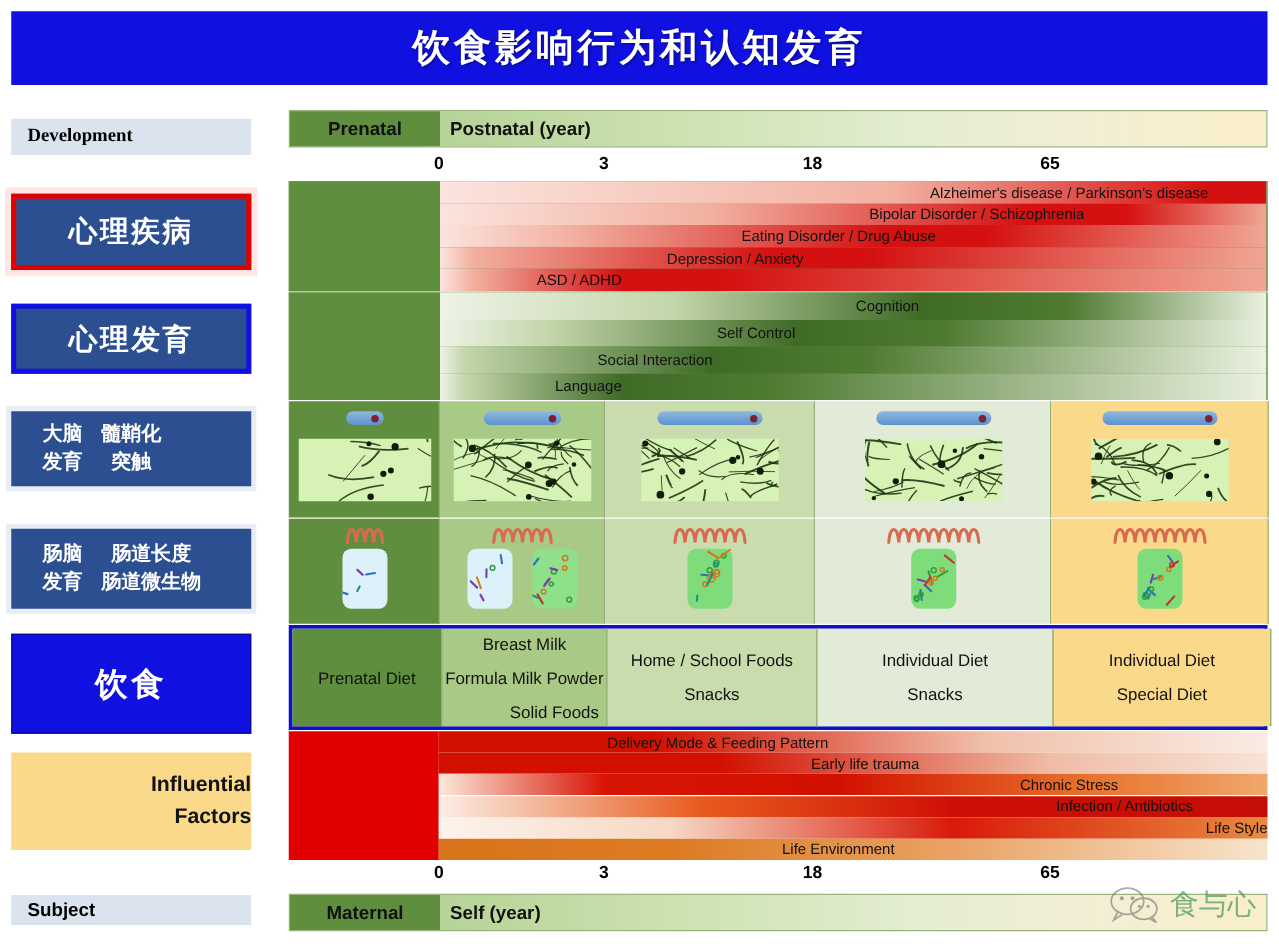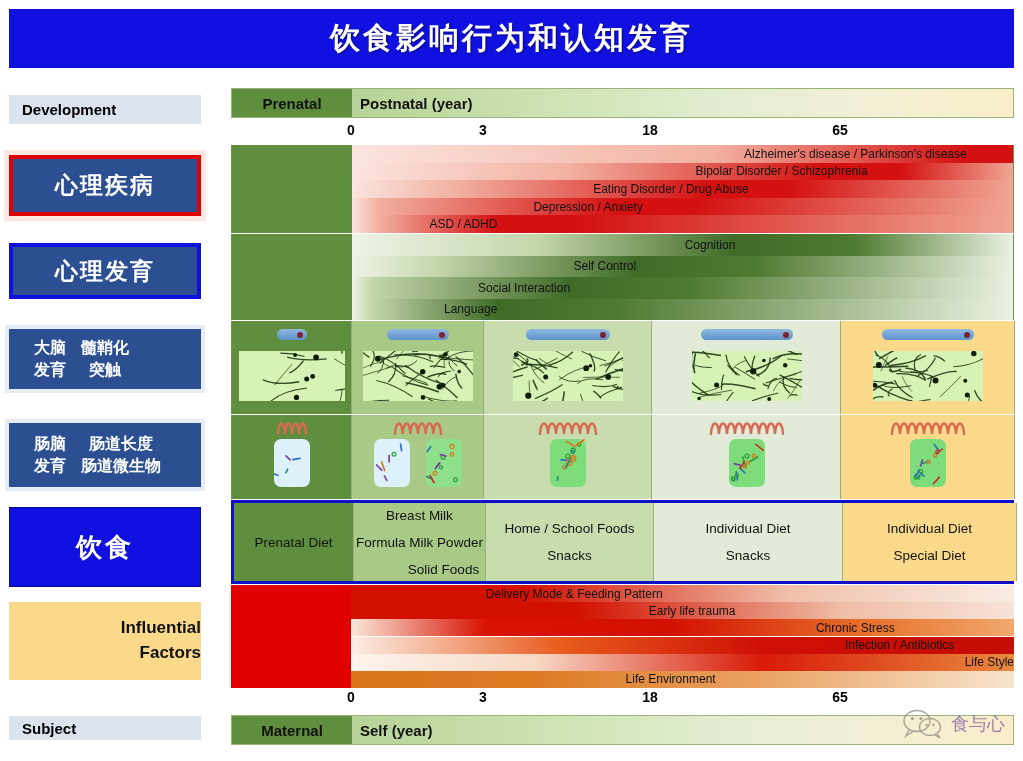--- a/index.html
+++ b/index.html
@@ -26,21 +26,21 @@
   
   .side { position:absolute; left:9px; }
   .side-plain {
     background:#dbe3ef; color:#000; font-size:15px; font-weight:bold;
     display:flex; align-items:center; padding-left:13px;
   }
   .side-box {
     background:#2c4f91; color:#fff; display:flex; align-items:center;
     justify-content:center; text-align:center; font-weight:bold;
   }
-  #side-development { top:95px; width:192px; height:29px; }
+  #side-development { top:95px; width:192px; height:29px;font-family:Liberation Serif, serif; }
   #side-mental-disorder {
     top:155px; width:192px; height:61px; border:4px solid #E00000;
     font-size:23px; letter-spacing:2px;
     box-shadow:0 0 0 5px #fde7e2;
   }
   #side-mental-development {
     top:243px; width:192px; height:56px; border:4px solid #1010E0;
     font-size:23px; letter-spacing:2px;
   }
   #side-brain {
@@ -141,21 +141,21 @@
     line-height:2.0; border-right:1px solid #9ab37c;
   }
 
   
   #watermark {
     position:absolute; right:18px; bottom:22px;
     display:flex; align-items:center; gap:7px;
     opacity:.55;
   }
   #watermark .wm-txt {
-    font-size:18px; color:#4c1d95; font-family:"DejaVu Sans", sans-serif;
+    font-size:23px; color:#15803d; font-family:"DejaVu Sans", sans-serif;
   }
 </style>
 </head>
 <body>
 
 <div id="title-bar">
   <div class="txt">饮食影响行为和认知发育</div>
 </div>
 
 <div class="side side-plain" id="side-development">Development</div>

